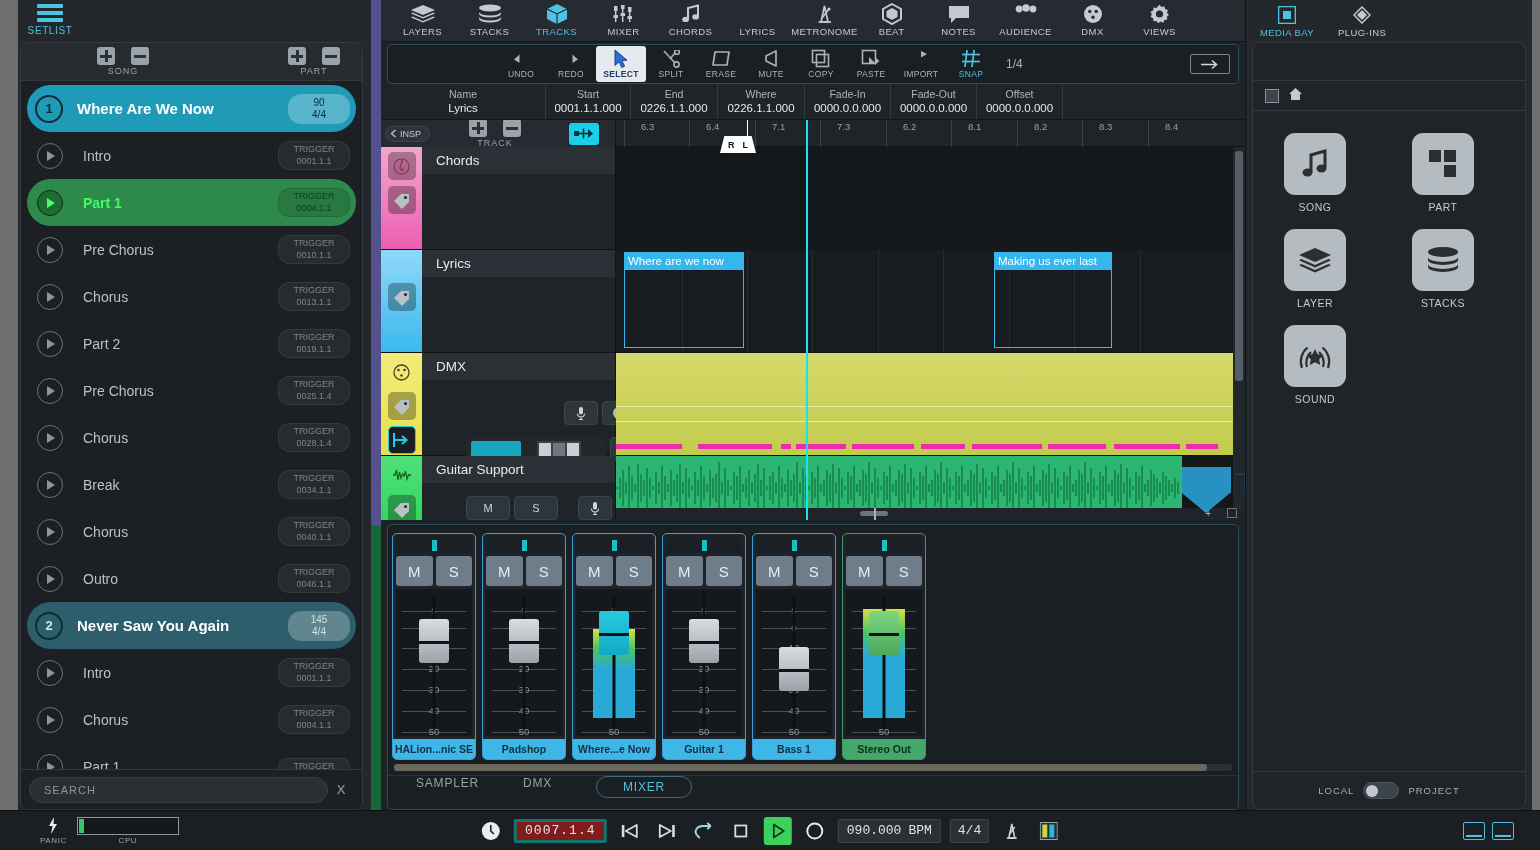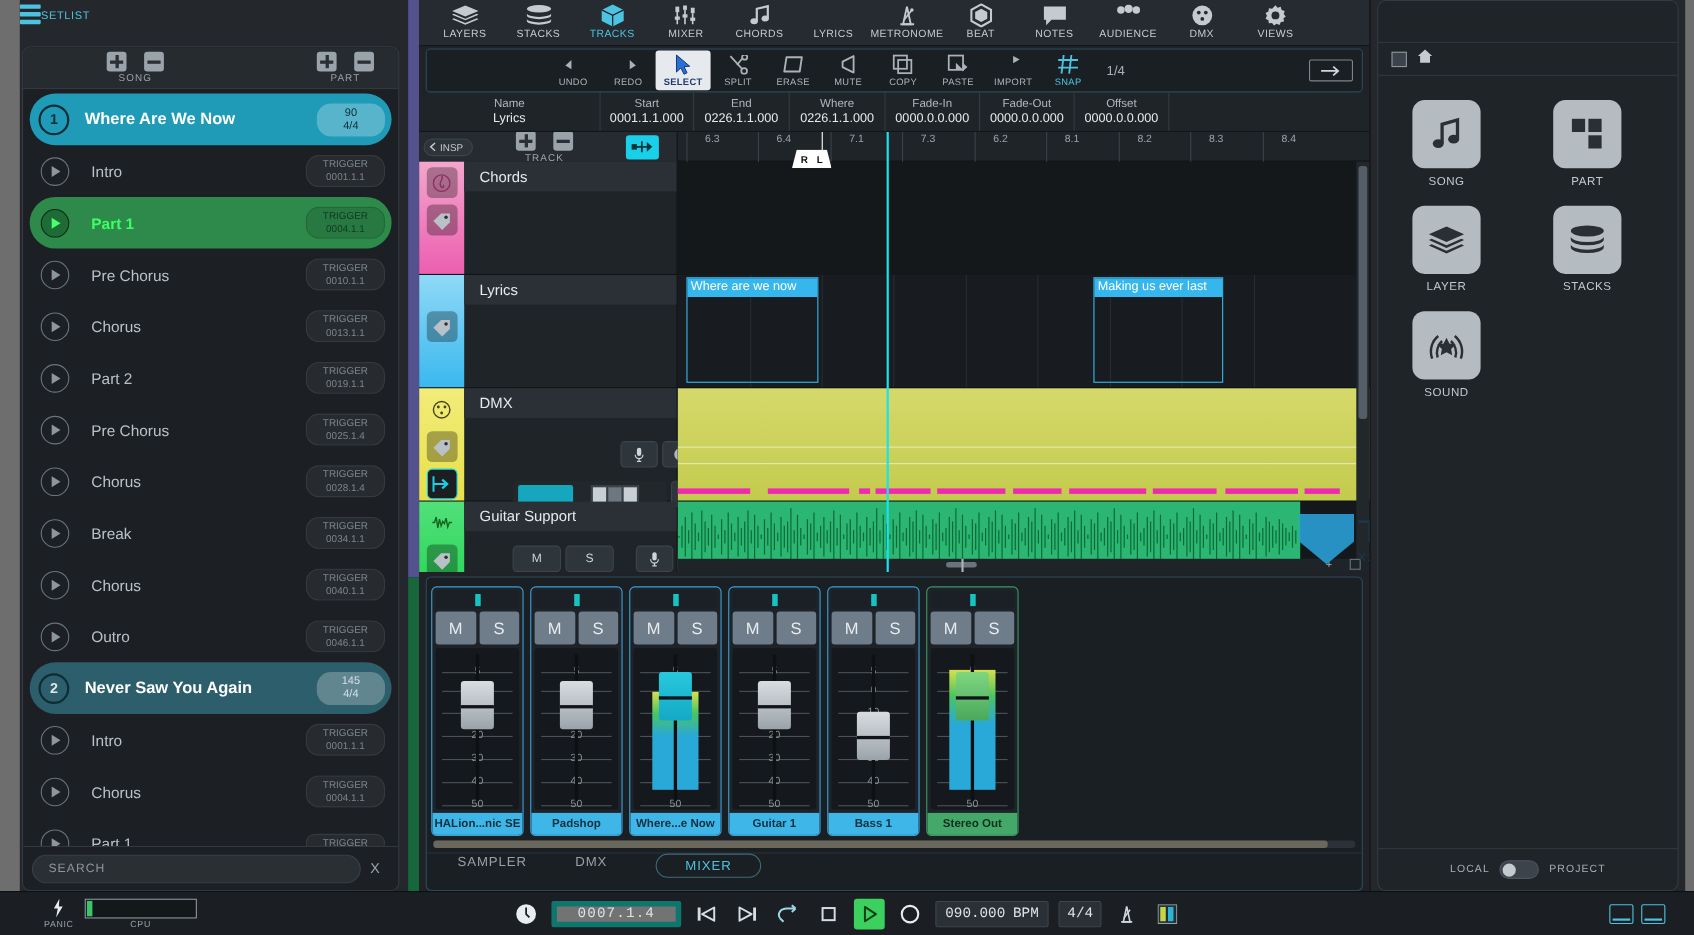--- a/index.html
+++ b/index.html
@@ -21,21 +21,21 @@
   .body-row { display: flex; flex: 1; min-height: 0; }
 
   
   .setlist {
     width: 372px; background: #24282c;
     display: flex; flex-direction: column;
     border-right: 1px solid #101214;
     padding-left: 18px;
   }
   .setlist-head { height: 42px; display:flex; align-items:flex-start; padding-top:4px; }
-  .sl-tab { display:flex; flex-direction:row; align-items:center; width: 64px; }
+  .sl-tab { display:flex; flex-direction:column; align-items:center; width: 64px; }
   .hamburger { width:26px; height:18px; display:flex; flex-direction:column; justify-content:space-between; }
   .hamburger i { display:block; height:4px; background:#4cc3e0; border-radius:1px; }
   .sl-tab span { font-size:10px; color:#4cc3e0; letter-spacing:.6px; margin-top:3px; }
 
   .sl-box { margin: 0 8px 0 2px; border:1px solid #343a40; border-radius:8px; background:#1c2024;
             flex:1; display:flex; flex-direction:column; min-height:0; overflow:hidden; }
   .sl-toolbar { height:38px; display:flex; align-items:center; position:relative; border-bottom:1px solid #32383e;
                 background:#262b30; }
   .pmgroup { position:absolute; display:flex; flex-direction:column; align-items:center; }
   .pmgroup.song { left: 76px; }
@@ -238,21 +238,21 @@
   .panic { display:flex; flex-direction:column; align-items:center; }
   .panic .lab { font-size:8px; color:#9aa2aa; letter-spacing:.6px; margin-top:1px;}
   .cpu { display:flex; flex-direction:column; align-items:center; }
   .cpubar { width:102px; height:18px; border:1px solid #8d969d; background:#14181b; position:relative;}
   .cpubar i { position:absolute; left:1px; top:1px; bottom:1px; width:5px; background:#3cc46a; }
   .cpu .lab { font-size:8px; color:#9aa2aa; letter-spacing:.6px; margin-top:1px;}
 
   .transport { position:absolute; left:50%; transform:translateX(-50%); display:flex; align-items:center; gap:9px; }
   .tbtn { width:28px;height:28px; display:flex;align-items:center;justify-content:center; cursor:pointer; border-radius:3px;}
   .tbtn.play { background:#3cd15f; }
-  .posfield { width:118px;height:24px; background:#737373; border:5px solid #0f766e; border-radius:2px;
+  .posfield { width:93px;height:24px; background:#7f1d1d; border:3px solid #0f766e; border-radius:2px;
               display:flex; align-items:center; justify-content:center;
               font-family:"Liberation Mono", monospace; font-size:13px; color:#dde3e8; letter-spacing:1px;}
   .bpmfield { height:24px; padding:0 8px; background:#2b3036; border:1px solid #3d454c; border-radius:2px;
               display:flex; align-items:center; font-family:"Liberation Mono", monospace; font-size:13px;
               color:#dde3e8; gap:7px;}
   .sigfield { height:24px; padding:0 7px; background:#2b3036; border:1px solid #3d454c; border-radius:2px;
               display:flex; align-items:center; font-family:"Liberation Mono", monospace; font-size:13px; color:#dde3e8;}
   .winbtns { position:absolute; right:26px; display:flex; gap:7px; }
   .winbtn { width:22px;height:18px;border:1.5px solid #4cc3e0; border-radius:2px; position:relative; cursor:pointer;}
   .winbtn:after { content:''; position:absolute; left:2px; right:2px; top:3px; bottom:2px; border-bottom:2px solid #4cc3e0;}
@@ -1116,20 +1116,40 @@
           </div>
       <div class="mixtabs" id="mixtabs">
             <div class="mixtab">SAMPLER</div>
             <div class="mixtab">DMX</div>
             <div class="mixtab active">MIXER</div>
           </div>
     </div>
   </div>
 
   <div class="right">
+    <div class="right-tabs">
+      <div class="rtab active">
+        <div class="navicon">
+          <svg width="18" height="18" viewBox="0 0 18 18">
+                <rect x="0.5" y="0.5" width="17" height="17" fill="none" stroke="#4cc3e0" stroke-width="1.6"></rect>
+                <rect x="5" y="5" width="8" height="8" fill="#4cc3e0"></rect>
+              </svg>
+        </div>
+        <div class="lab">MEDIA BAY</div>
+      </div>
+      <div class="rtab">
+        <div class="navicon">
+          <svg width="18" height="18" viewBox="0 0 18 18">
+                <path d="M9 1 L17 9 L9 17 L1 9 Z" fill="none" stroke="#c3cad0" stroke-width="1.5"></path>
+                <path d="M9 4 L14 9 L9 14 L4 9 Z" fill="#c3cad0"></path>
+              </svg>
+        </div>
+        <div class="lab">PLUG-INS</div>
+      </div>
+    </div>
 
     <div class="rbox">
       <div class="rsearch"></div>
       <div class="rpath">
         <div class="pathsq"></div>
         <div>
           <svg width="15" height="14" viewBox="0 0 15 14">
                 <path d="M7.5 1 L14 7 L12 7 L12 13 L3 13 L3 7 L1 7 Z" fill="#c3cad0"></path>
               </svg>
         </div>

